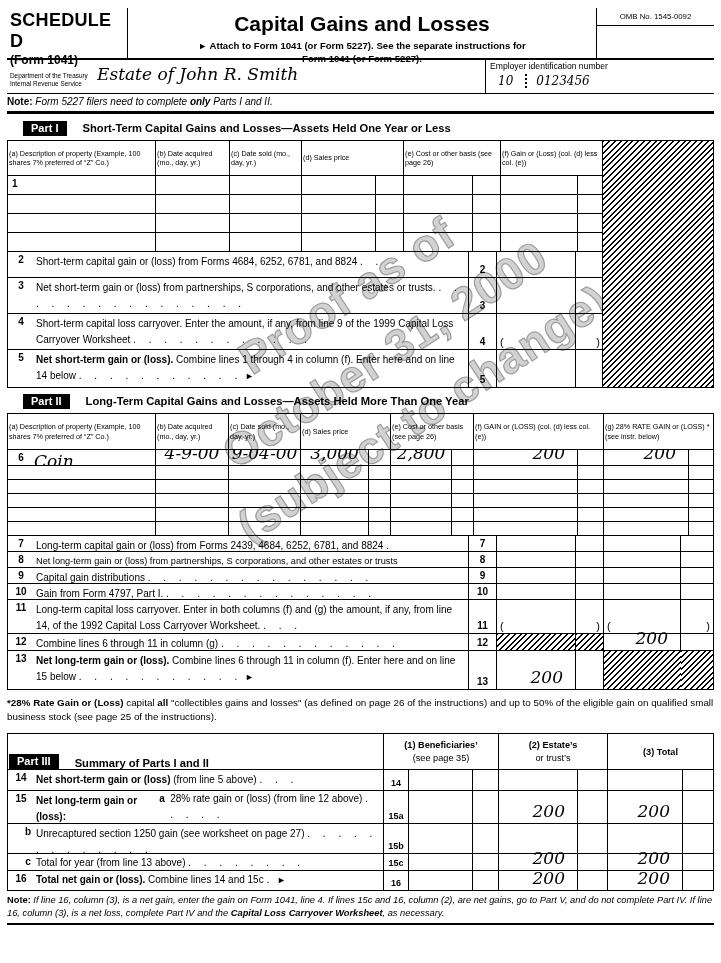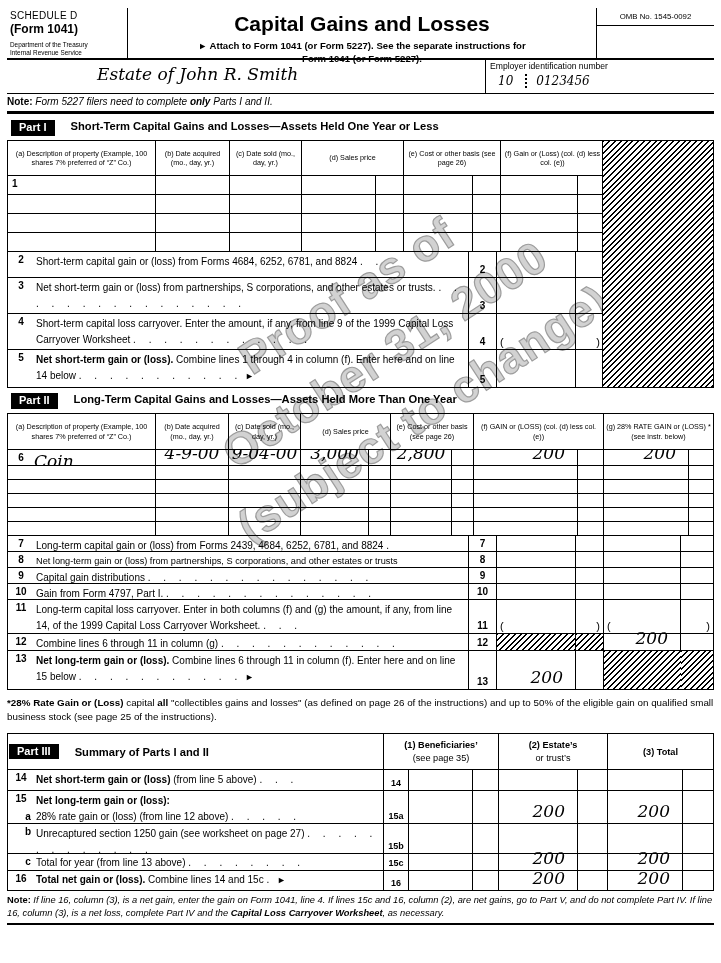--- a/index.html
+++ b/index.html
@@ -9,51 +9,51 @@
   .wm{position:absolute;left:55px;top:250px;width:660px;transform:rotate(-33deg);text-align:center;
       font-weight:bold;font-size:45px;line-height:1.55;letter-spacing:1px;color:#d2d2d2;
       -webkit-text-stroke:1.2px #9d9d9d;z-index:0;white-space:nowrap}
   .rw{display:flex}
   .b{font-weight:bold}
   .it{font-style:italic}
   .val{font-family:"DejaVu Serif",serif;font-style:italic;font-size:17px}
   
   .hdr{display:flex;height:52px;border-bottom:2.5px solid #000}
   .hl{width:121px;border-right:1.4px solid #000;padding:2px 3px}
-  .hl .s1{font-size:10px;font-weight:normal;letter-spacing:.3px}
+  .hl .s1{font-size:18px;font-weight:bold;letter-spacing:.3px}
   .hl .s2{font-size:12px;font-weight:bold;margin-top:1px}
   .hl .s3{font-size:6.4px;margin-top:5px;line-height:1.25}
   .hc{flex:1;text-align:center;padding-top:4px}
   .hc .t{font-size:21px;font-weight:bold}
   .hc .a{font-size:9.6px;font-weight:bold;margin-top:4px;line-height:1.3}
   .hr{width:118px;border-left:1.4px solid #000}
   .omb{font-size:7.8px;text-align:center;padding:4px 0 4px;border-bottom:1.4px solid #000}
   .year{text-align:center;font-size:27px;font-weight:bold;letter-spacing:1px;margin-top:3px}
   .yo{color:#fff;text-shadow:-1.3px -1.3px 0 #000,1.3px -1.3px 0 #000,-1.3px 1.3px 0 #000,1.3px 1.3px 0 #000}
   
   .nrow{display:flex;height:34px;border-bottom:1px solid #000}
   .nl{flex:1;padding:1px 2px}
   .lab8{font-size:8px}
   .nl .nv{margin:3px 0 0 88px}
   .nr2{width:229px;border-left:1.4px solid #000;padding:1px 4px}
   .ein{display:flex;align-items:center;margin:3px 0 0 8px;font-size:12px}
   .eindiv{border-left:2px dotted #000;height:14px;margin:0 9px 0 12px}
   
   .noterow{height:20px;border-bottom:3px solid #000;font-size:10px;padding-top:2px}
   
-  .pbar{display:flex;margin:6px 4px 4px;height:16px}
+  .pbar{display:flex;align-items:center;margin:6px 16px 4px;height:16px}
   .badge{background:#000;color:#fff;font-weight:bold;font-size:11px;padding:1px 8px 2px;margin-right:16px}
   .ptitle{font-weight:bold;font-size:11.2px}
   
   .tbl{border:1.5px solid #000;width:707px;position:relative}
   .cl{border-right:1px solid #000;overflow:hidden}
   .nrb{border-right:none}
   .bb{border-bottom:1px solid #000}
   .bb2{border-bottom:1.5px solid #000}
-  .thead{display:flex;font-size:7.2px;text-align:center}
+  .thead{display:flex;font-size:7.2px;}
   .thead>div{display:flex;flex-direction:column;justify-content:center;padding:1px 1px;line-height:1.3}
   .h14{height:14px}.h16{height:16px}.h17{height:17px}.h19{height:19px}.h21{height:21px}
   .h26{height:26px}.h30{height:30px}.h33{height:33px}.h34{height:34px}.h35{height:35px}
   .h36{height:36px}.h37{height:37px}.h38{height:38px}
   
   .w-a{width:148px}.w-b{width:74px}.w-c{width:72px}.w-d{width:74px}.w-dc{width:28px}
   .w-e{width:69px}.w-ec{width:28px}.w-f{width:77px}.w-fc{width:26px}
   .g596{width:596px}
   .hcol{position:absolute;top:0;right:0;bottom:0;width:111px;border-left:1.3px solid #000}
   .hx{background:repeating-linear-gradient(135deg,#000 0,#000 1.4px,#fff 1.4px,#fff 4.1px)}
@@ -82,21 +82,21 @@
   .fnote{font-size:9.8px;line-height:1.4;margin:6px 0 10px;width:707px}
   
   .p3-lab{width:376px;border-right:1.3px solid #000;overflow:hidden;display:flex}
   .p3-lab2{width:376px;border-right:1.3px solid #000;overflow:hidden}
   .p3-no{width:25px;border-right:1px solid #000;display:flex;align-items:flex-end;justify-content:center;font-weight:bold;font-size:9px;padding-bottom:2px}
   .p3-a1{width:64px;border-right:1px solid #000}.p3-c1{width:26px;border-right:1.3px solid #000}
   .p3-a2{width:79px;border-right:1px solid #000}.p3-c2{width:30px;border-right:1.3px solid #000}
   .p3-a3{width:75px;border-right:1px solid #000}.p3-c3{flex:1}
   .p3-h1{width:115px;border-right:1.3px solid #000}.p3-h2{width:109px;border-right:1.3px solid #000}.p3-h3{flex:1}
   .p3h{display:flex;flex-direction:column;justify-content:center;text-align:center;font-size:9.2px;line-height:1.35}
-  .p3headlab{display:flex;align-items:center;padding-left:1px}
+  .p3headlab{display:flex;align-items:flex-end;padding-left:1px}
   
   .bnote{font-size:9.3px;line-height:1.35;margin-top:3px;border-bottom:2.5px solid #000;padding-bottom:3px;width:707px}
   .footer{position:relative;height:18px;margin-top:4px;font-size:9.8px}
   .ft-l{position:absolute;left:0;top:2px;font-weight:bold}
   .ft-c{position:absolute;left:448px;top:3px;font-size:8.2px}
   .ft-r{position:absolute;right:0;top:2px;font-weight:bold}
 </style>
 </head>
 <body>
 
@@ -395,21 +395,21 @@
           </div>
         <div class="l-no">10</div>
         <div class="l-amt"></div>
           <div class="l-cen"></div>
         <div class="l-gam"></div>
           <div class="l-gc"></div>
       </div>
       <div class="rw bb h34">
         <div class="l-desc">
             <div class="num">11</div>
-          <div class="body"><span>Long-term capital loss carryover. Enter in both columns (f) and (g) the amount, if any, from line 14, of the 1999 Capital Loss Carryover Worksheet.</span> <span class="dt">. . .</span></div>
+          <div class="body"><span>Long-term capital loss carryover. Enter in both columns (f) and (g) the amount, if any, from line 14, of the 1992 Capital Loss Carryover Worksheet.</span> <span class="dt">. . .</span></div>
           </div>
         <div class="l-no">11</div>
         <div class="l-amt pl">
             <span>(</span>
           </div>
         <div class="l-cen pr">
             <span>)</span>
           </div>
         <div class="l-gam pl">
             <span>(</span>
@@ -473,21 +473,21 @@
         <div class="p3-no">14</div>
         <div class="p3-a1"></div>
           <div class="p3-c1"></div>
         <div class="p3-a2"></div>
           <div class="p3-c2"></div>
         <div class="p3-a3"></div>
           <div class="p3-c3"></div>
       </div>
 
       <div class="rw bb h33">
-        <div class="p3-lab" style="flex-direction:column">
+        <div class="p3-lab" style="flex-direction:row">
           <div class="rw">
               <div class="num">15</div>
             <div class="body"><span class="b">Net long-term gain or (loss):</span></div>
             </div>
           <div class="rw">
               <div class="num" style="padding-left:14px;font-weight:bold">a</div>
             <div class="body" style="padding-top:0"><span>28% rate gain or (loss) (from line 12 above)</span> <span class="dt">. . . . .</span></div>
             </div>
         </div>
         <div class="p3-no">15a</div>

